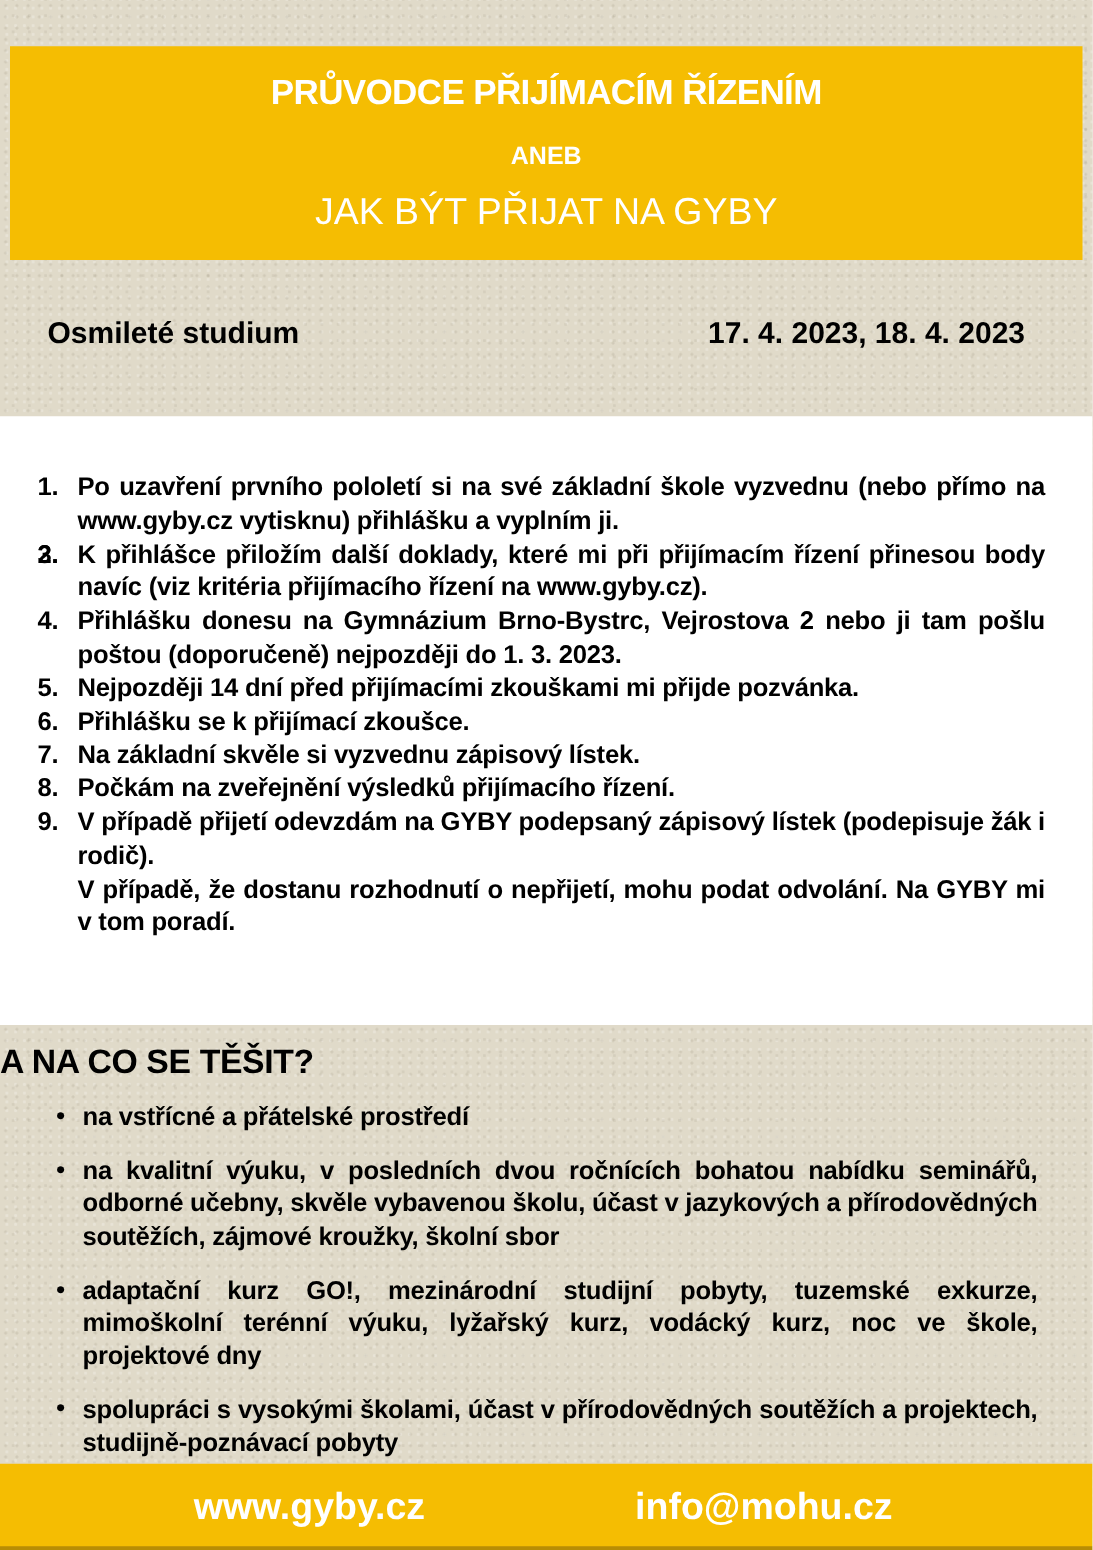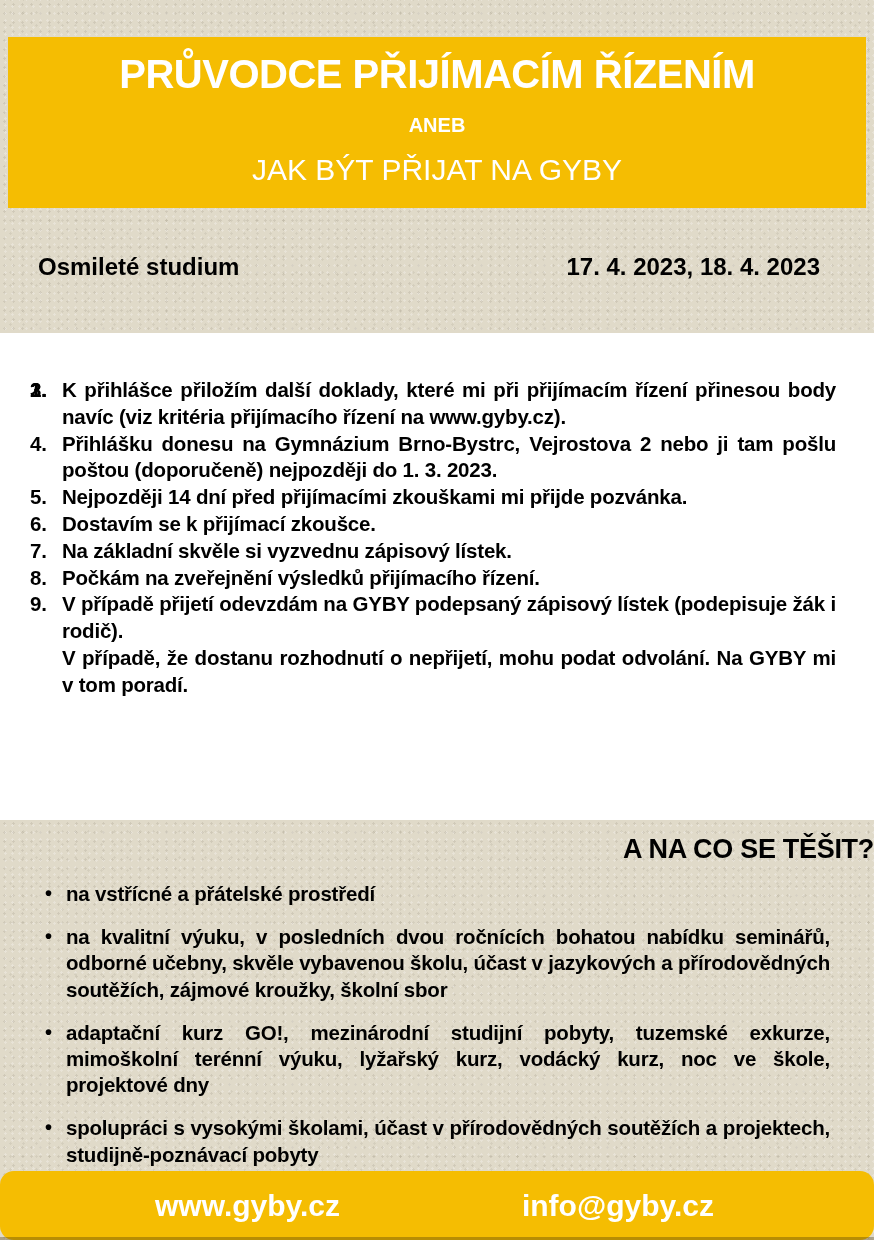--- a/index.html
+++ b/index.html
@@ -23,21 +23,21 @@
   
   .header-band {
     position: absolute;
     top: 37px; left: 8px; right: 8px; height: 171px;
     background: #f5bd02;
     color: #fff;
     text-align: center;
   }
   .poster-title {
     margin: 14px 0 0 0;
-    font-size: 40px;
+    font-size: 28px;
     font-weight: bold;
     letter-spacing: -0.5px;
     line-height: 46px;
   }
   .poster-aneb {
     margin: 13px 0 0 0;
     font-size: 20px;
     font-weight: bold;
     line-height: 30px;
   }
@@ -83,21 +83,21 @@
   }
   .step-note { text-align: justify; }
 
   
   .section2 {
     position: absolute;
     top: 820px; left: 0; width: 100%; height: 351px;
   }
   .section2-heading {
     margin: 14px 0 0 0;
-    text-align: right;
+    text-align: left;
     font-size: 27px;
     font-weight: bold;
     letter-spacing: -0.3px;
   }
   .bullets {
     margin: 16px 44px 0 45px;
     font-size: 20.5px;
     font-weight: bold;
     line-height: 26.2px;
     letter-spacing: -0.2px;
@@ -120,21 +120,20 @@
     top: 1171px; left: 0; width: 100%; height: 69px;
     background: #f5bd02;
     color: #fff;
     display: flex;
     justify-content: space-between;
     align-items: center;
     padding: 0 160px 0 155px;
     box-sizing: border-box;
     font-size: 30px;
     font-weight: bold;
-    border-radius: 14px;
   }
   .bottom-edge {
     position: absolute;
     bottom: 0; left: 0; width: 100%; height: 3px;
     background: rgba(70,52,10,0.35);
   }
 </style>
 </head>
 <body>
 
@@ -148,39 +147,40 @@
 
   <div class="subheader">
     <span>Osmileté studium</span>
     <span>17. 4. 2023, 18. 4. 2023</span>
   </div>
 
   <div class="white-section">
     <div class="steps">
       <div class="step">
         <span class="step-num">1.</span>
+        <span>Po uzavření prvního pololetí si na své základní škole vyzvednu (nebo přímo na www.gyby.cz vytisknu) přihlášku a vyplním ji.</span>
       </div>
       <div class="step">
         <span class="step-num">2.</span>
       </div>
       <div class="step">
         <span class="step-num">3.</span>
         <span>K přihlášce přiložím další doklady, které mi při přijímacím řízení přinesou body navíc (viz kritéria přijímacího řízení na www.gyby.cz).</span>
       </div>
       <div class="step">
         <span class="step-num">4.</span>
         <span>Přihlášku donesu na Gymnázium Brno-Bystrc, Vejrostova 2 nebo ji tam pošlu poštou (doporučeně) nejpozději do 1. 3. 2023.</span>
       </div>
       <div class="step">
         <span class="step-num">5.</span>
         <span>Nejpozději 14 dní před přijímacími zkouškami mi přijde pozvánka.</span>
       </div>
       <div class="step">
         <span class="step-num">6.</span>
-        <span>Dostavím se k přijímací zkoušce.</span>
+        <span>Přihlášku se k přijímací zkoušce.</span>
       </div>
       <div class="step">
         <span class="step-num">7.</span>
         <span>Na základní skvěle si vyzvednu zápisový lístek.</span>
       </div>
       <div class="step">
         <span class="step-num">8.</span>
         <span>Počkám na zveřejnění výsledků přijímacího řízení.</span>
       </div>
       <div class="step">
@@ -208,18 +208,18 @@
       </div>
       <div class="bullet">
         <span class="bullet-marker">•</span>
         <span>spolupráci s vysokými školami, účast v přírodovědných soutěžích a projektech, studijně-poznávací pobyty</span>
       </div>
     </div>
   </div>
 
   <div class="footer">
     <span>www.gyby.cz</span>
-    <span>info@gyby.cz</span>
+    <span>info@mohu.cz</span>
   </div>
 
   <div class="bottom-edge"></div>
 
 </div>
 
 </body></html>

